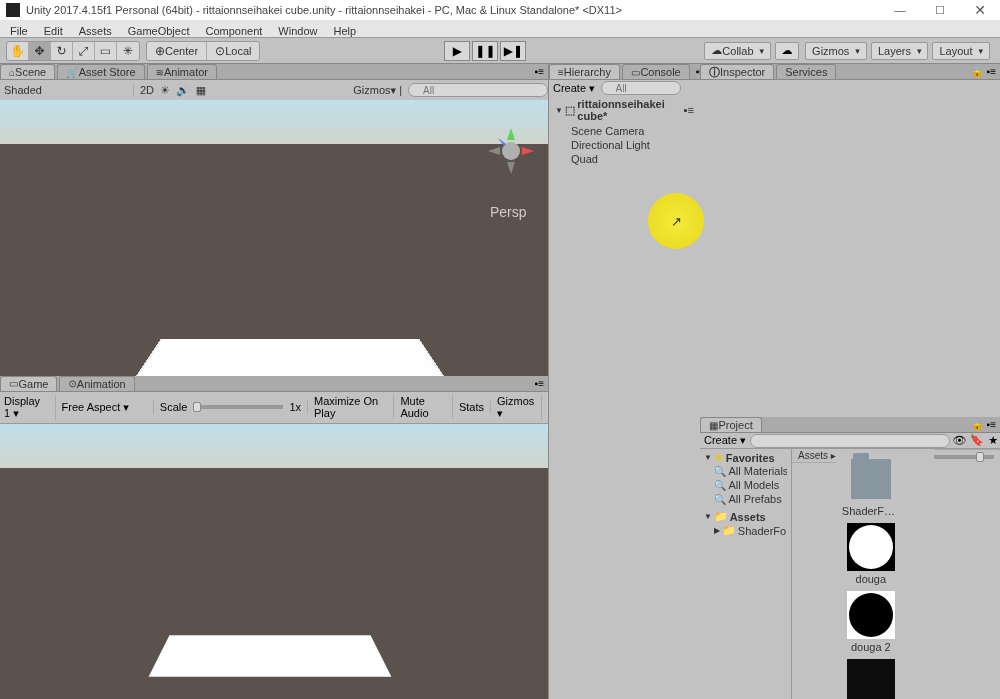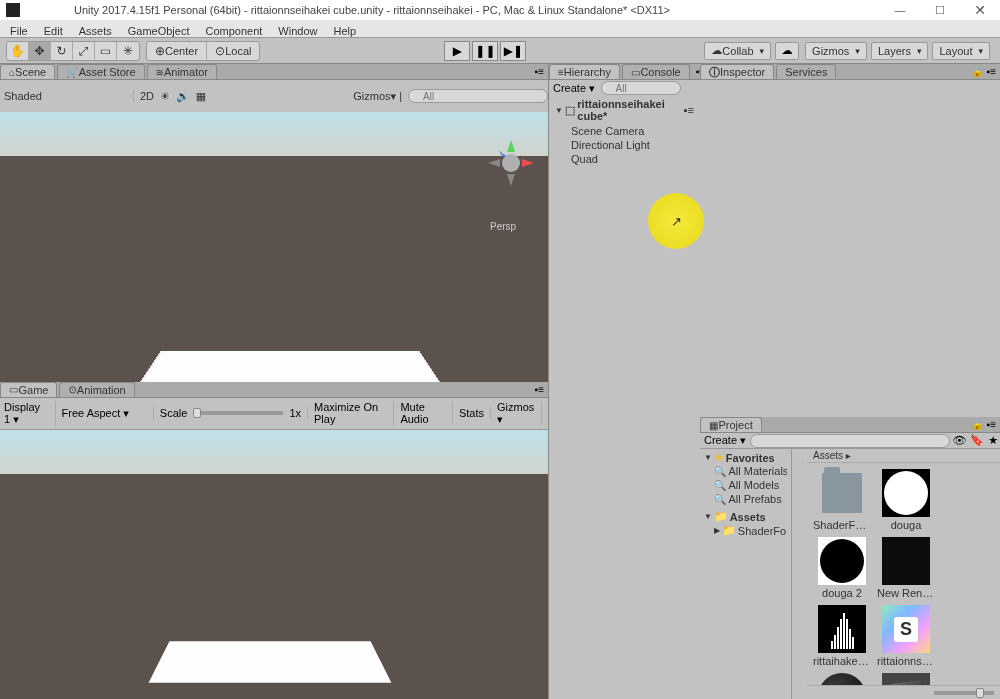--- a/index.html
+++ b/index.html
@@ -1,19 +1,19 @@
 <!DOCTYPE html>
 <html><head>
 <meta charset="utf-8">
 <style>
 * { margin: 0; padding: 0; box-sizing: border-box; font-family: Arial, sans-serif; font-size: 11px; }
 body { width: 1000px; height: 699px; background: #c2c2c2; overflow: hidden; position: relative; }
 .titlebar { height: 20px; background: #fff; display: flex; align-items: center; padding-left: 6px; }
 .titlebar .icon { width: 14px; height: 14px; background: #222; margin-right: 6px; }
-.titlebar-text { color: #444; flex: 1; font-size: 11px; margin-left: 48px; }
+.titlebar-text { color: #444; flex: 1; font-size: 11px; }
 .window-controls { display: flex; }
 .wc-btn { width: 40px; height: 20px; display: flex; align-items: center; justify-content: center; color: #555; cursor: pointer; }
 .wc-btn:last-child { font-size: 14px; }
 .menubar { height: 18px; background: #e6e6e6; display: flex; align-items: flex-end; padding-left: 2px; border-bottom: 1px solid #999; }
 .menubar .menu-item { padding: 0 8px; color: #333; cursor: pointer; font-size: 11px; }
 .toolbar-row { height: 26px; background: #c2c2c2; display: flex; align-items: center; padding: 2px 6px; border-bottom: 1px solid #888; }
 .btn-group { display: flex; margin-right: 6px; border: 1px solid #999; border-radius: 3px; background: #d8d8d8; }
 .btn-group .tbtn { width: 22px; height: 18px; display: flex; align-items: center; justify-content: center; border-right: 1px solid #aaa; cursor: pointer; font-size: 12px; color: #333; }
 .btn-group .tbtn:last-child { border-right: none; }
 .toolbar-spacer { flex: 1; }
@@ -26,29 +26,29 @@
 .main { display: flex; height: 635px; }
 .left-col { width: 549px; display: flex; flex-direction: column; border-right: 1px solid #888; }
 .mid-col { width: 151px; background: #c2c2c2; display: flex; flex-direction: column; }
 .right-col { width: 300px; background: #c2c2c2; display: flex; flex-direction: column; }
 
 .tab-row { height: 16px; background: #aaa; display: flex; align-items: center; border-bottom: 1px solid #888; }
 .tab { height: 15px; padding: 0 8px; background: #c2c2c2; border: 1px solid #888; border-bottom: none; margin-right: 2px; display: flex; align-items: center; cursor: pointer; font-size: 10px; color: #333; border-radius: 3px 3px 0 0; }
 .tab.inactive { background: #b0b0b0; }
 .tab-menu { margin-left: auto; padding: 0 4px; cursor: pointer; font-size: 10px; }
 
-.scene-toolbar { height: 32px; background: #c2c2c2; display: flex; align-items: center; font-size: 10px; color: #333; padding-left: 4px; }
+.scene-toolbar { height: 20px; background: #c2c2c2; display: flex; align-items: center; font-size: 10px; color: #333; padding-left: 4px; }
 .scene-toolbar > div { margin-right: 6px; display:flex; align-items:center; }
 .search-input { height: 14px; width: 140px; border: 1px solid #999; border-radius: 7px; padding-left: 14px; font-size: 10px; background: #d8d8d8; color:#555; }
 
 .scene-view { flex: 1; background: #5b524d; position: relative; overflow: hidden; }
 .scene-view .sky { position: absolute; top: 0; left: 0; right: 0; height: 44px; background: linear-gradient(#bfe0ea, #d0d4cc); }
 .scene-view .ground-quad { position: absolute; width: 290px; height: 155px; background: #fefefe; left: 145px; top: 185px; transform: perspective(600px) rotateX(70deg); border:1px solid #e0e0e0; box-shadow: inset 0 0 0 1px rgba(0,0,0,0.05); }
 .gizmo { position: absolute; top: 26px; right: 12px; width: 50px; height: 50px; }
-.gizmo .persp-label { position: absolute; bottom: -44px; left: 4px; color: #ccc; font-size: 10px; }
+.gizmo .persp-label { position: absolute; bottom: -44px; left: 4px; color: #ccc; font-size: 14px; }
 .game-toolbar { height: 32px; background: #c2c2c2; display: flex; align-items: center; font-size: 10px; padding-left: 4px; border-bottom: 1px solid #999; }
 .game-toolbar > div { margin-right: 6px; border-right:1px solid #aaa; padding-right:6px; }
 .game-view { flex: 1; background: #5b524d; position: relative; overflow:hidden; }
 .game-view .sky { position: absolute; top: 0; left: 0; right: 0; height: 44px; background: linear-gradient(#bfe0ea, #d0d4cc); }
 .game-view .quad2 { position: absolute; width: 220px; height: 120px; background: #fefefe; left: 160px; top: 170px; transform: perspective(600px) rotateX(70deg); }
 
 .hierarchy-sub { height: 16px; background: #c2c2c2; display: flex; align-items: center; padding-left: 4px; font-size: 10px; }
 .hierarchy-list { background: #c2c2c2; flex:1; padding: 2px 6px; font-size: 11px; color: #333; }
 .hierarchy-list .scene-name { font-weight: bold; margin-bottom: 2px; display:flex; align-items:center; }
 .hierarchy-list .child { margin-left: 16px; padding: 1px 0; cursor: pointer; }
@@ -58,21 +58,21 @@
 
 .inspector-area { flex:1; background:#c2c2c2; }
 
 .project-tabs { height: 16px; background: #aaa; display: flex; align-items: center; }
 .project-sub { height: 16px; background: #c2c2c2; display: flex; align-items: center; padding-left: 4px; font-size: 10px; border-bottom:1px solid #999; }
 .project-body { display: flex; height: 250px; }
 .project-tree { width: 92px; background: #c2c2c2; border-right: 1px solid #999; padding: 2px 4px; font-size: 10px; color:#333; }
 .project-tree .fav-header { font-weight: bold; display:flex; align-items:center; }
 .project-tree .tree-item { margin-left: 10px; padding: 1px 0; cursor:pointer; display:flex; align-items:center; white-space:nowrap; overflow:hidden; }
 .project-tree .assets-hd { font-weight:bold; margin-top:4px; }
-.project-grid { flex:1; background:#c2c2c2; display:flex; flex-direction:column;margin-left:15px; }
+.project-grid { flex:1; background:#c2c2c2; display:flex; flex-direction:row; }
 .project-breadcrumb { height: 14px; padding-left: 6px; font-size: 10px; color:#333; border-bottom:1px solid #aaa; display:flex; align-items:center; }
 .asset-grid { flex:1; display:flex; flex-wrap:wrap; gap: 6px; padding: 6px; align-content:flex-start; overflow:hidden; }
 .asset-item { width: 58px; display:flex; flex-direction:column; align-items:center; font-size: 9px; color:#333; cursor:pointer; }
 .asset-thumb { width: 48px; height: 48px; background:#888; margin-bottom:2px; }
 .asset-label { white-space:nowrap; overflow:hidden; text-overflow:ellipsis; width:58px; text-align:center; }
 
 .tri { font-size:8px; margin-right:2px; }
 .star { color:#e8c23d; margin-right:2px; }
 .mag { color:#c99a3a; margin-right:2px; font-size:10px; }
 .folder-ic { color:#888; margin-right:2px; }

